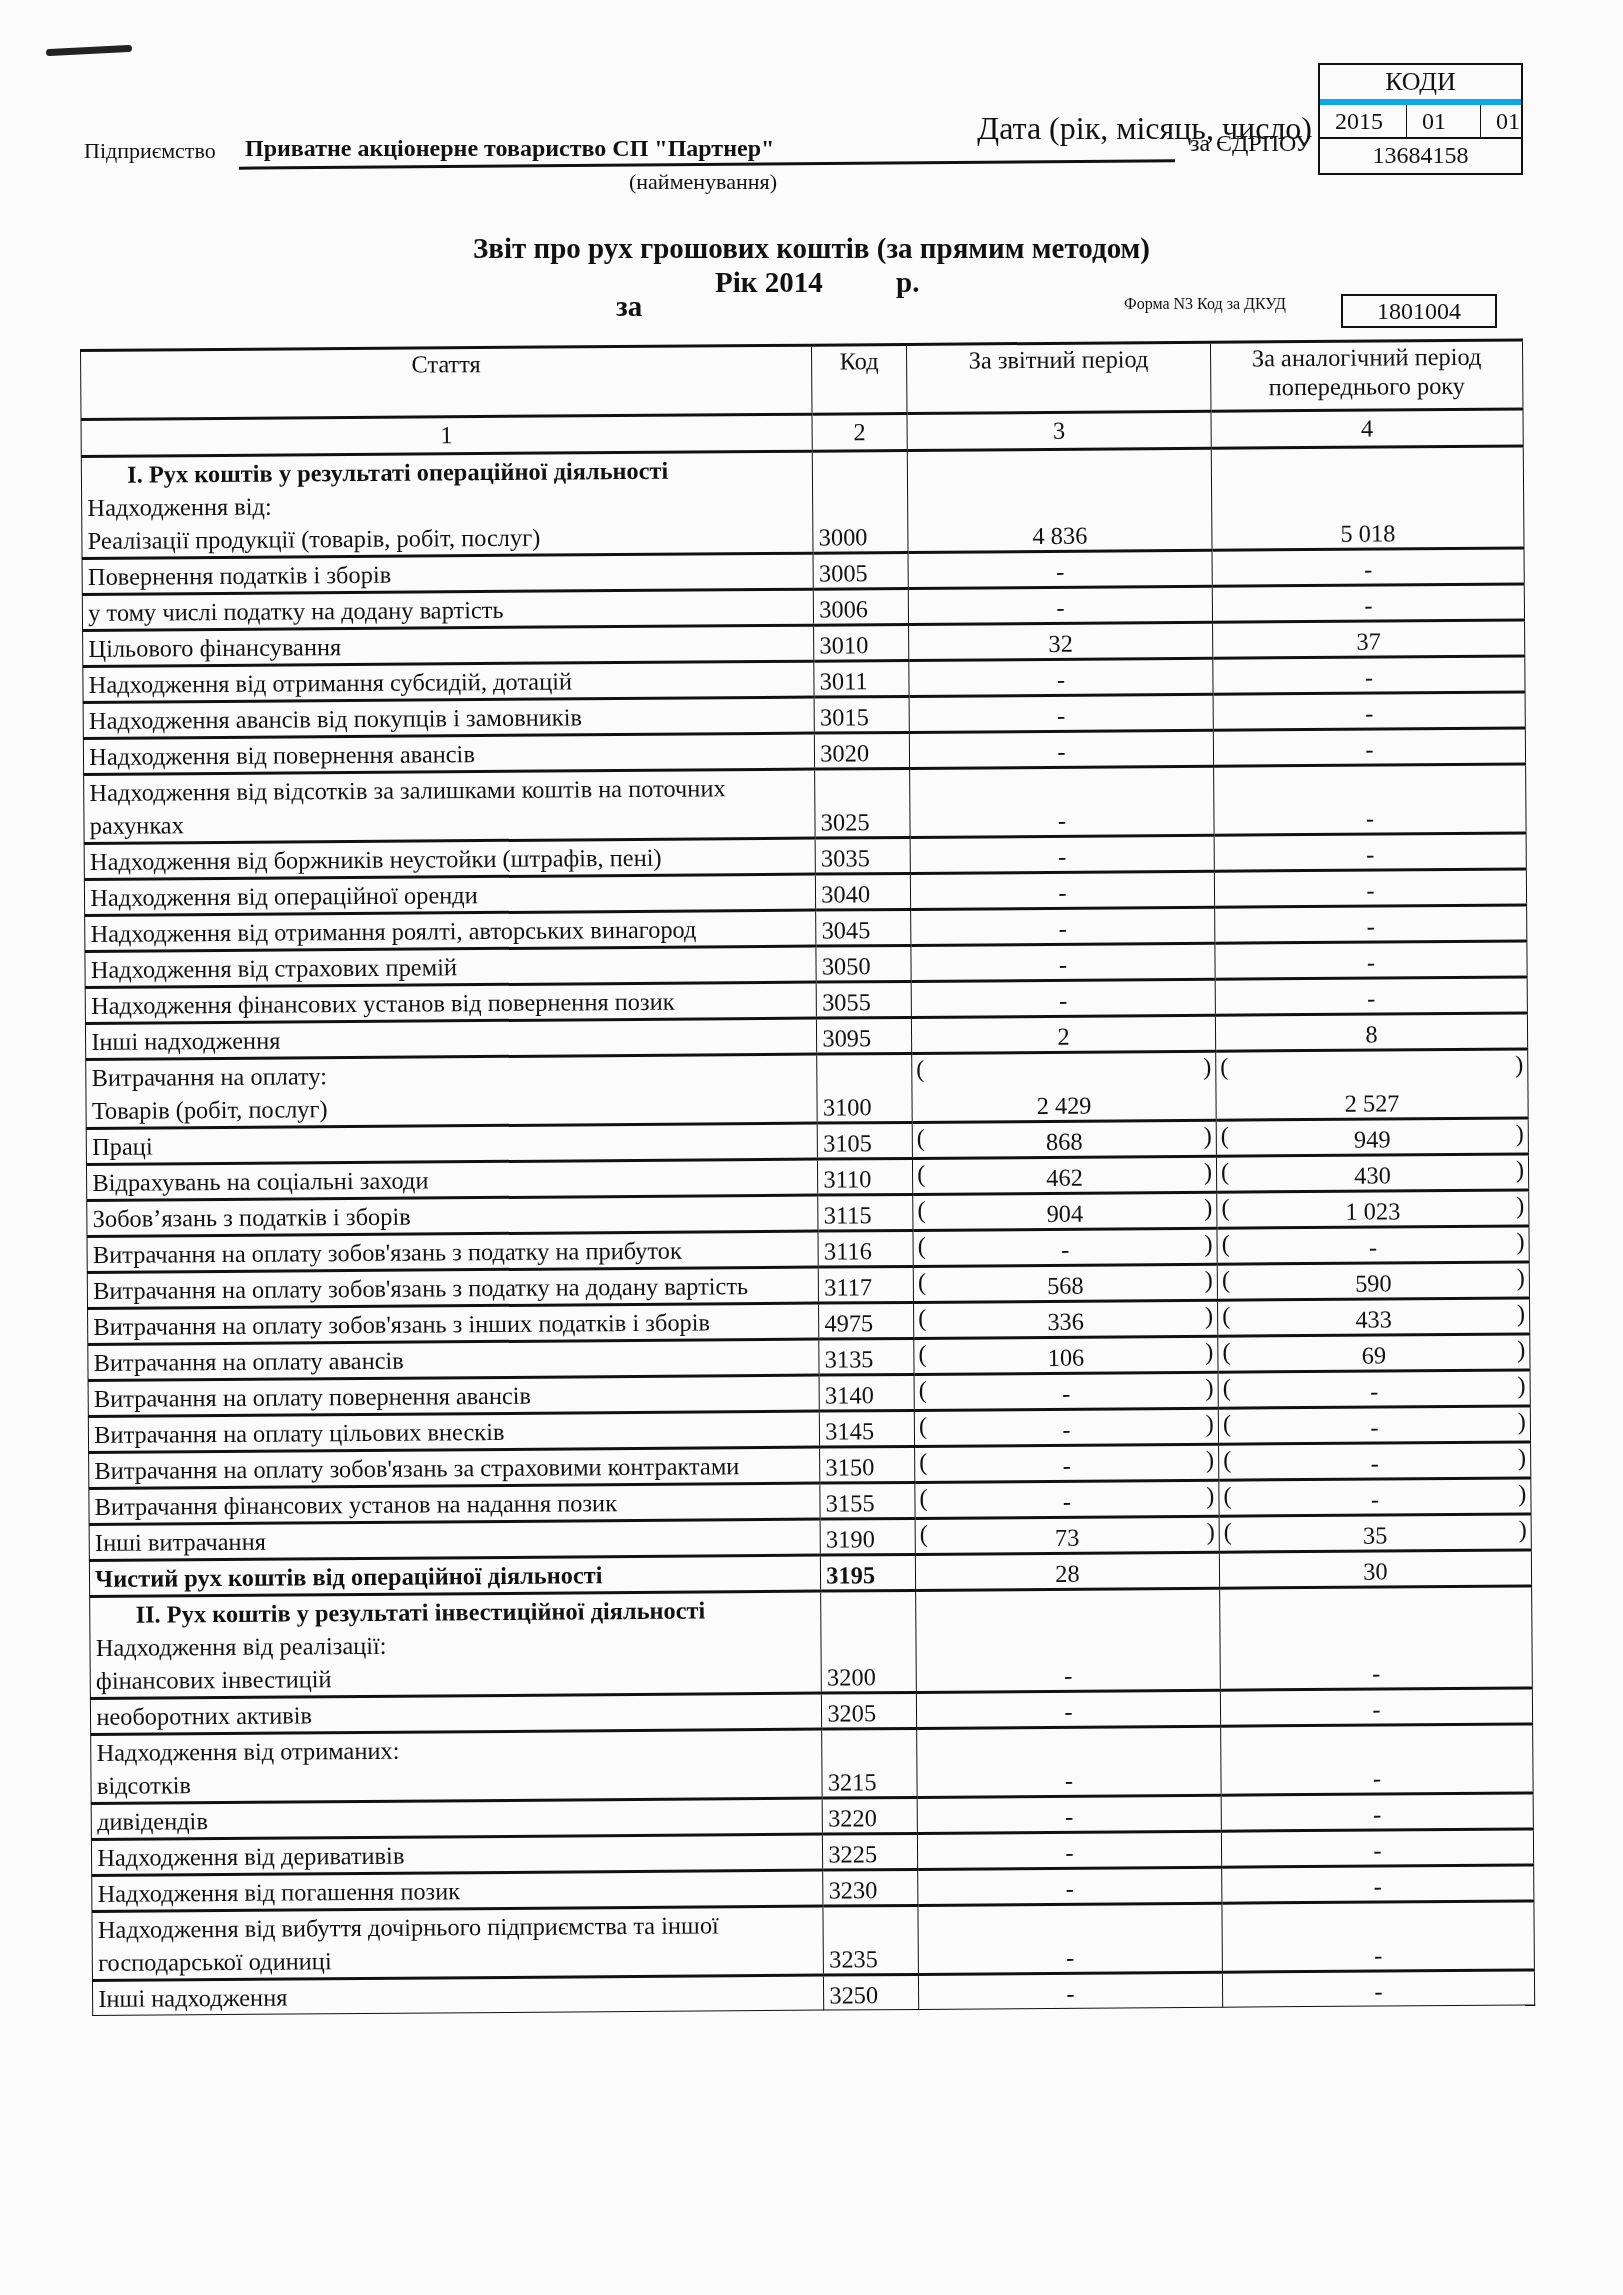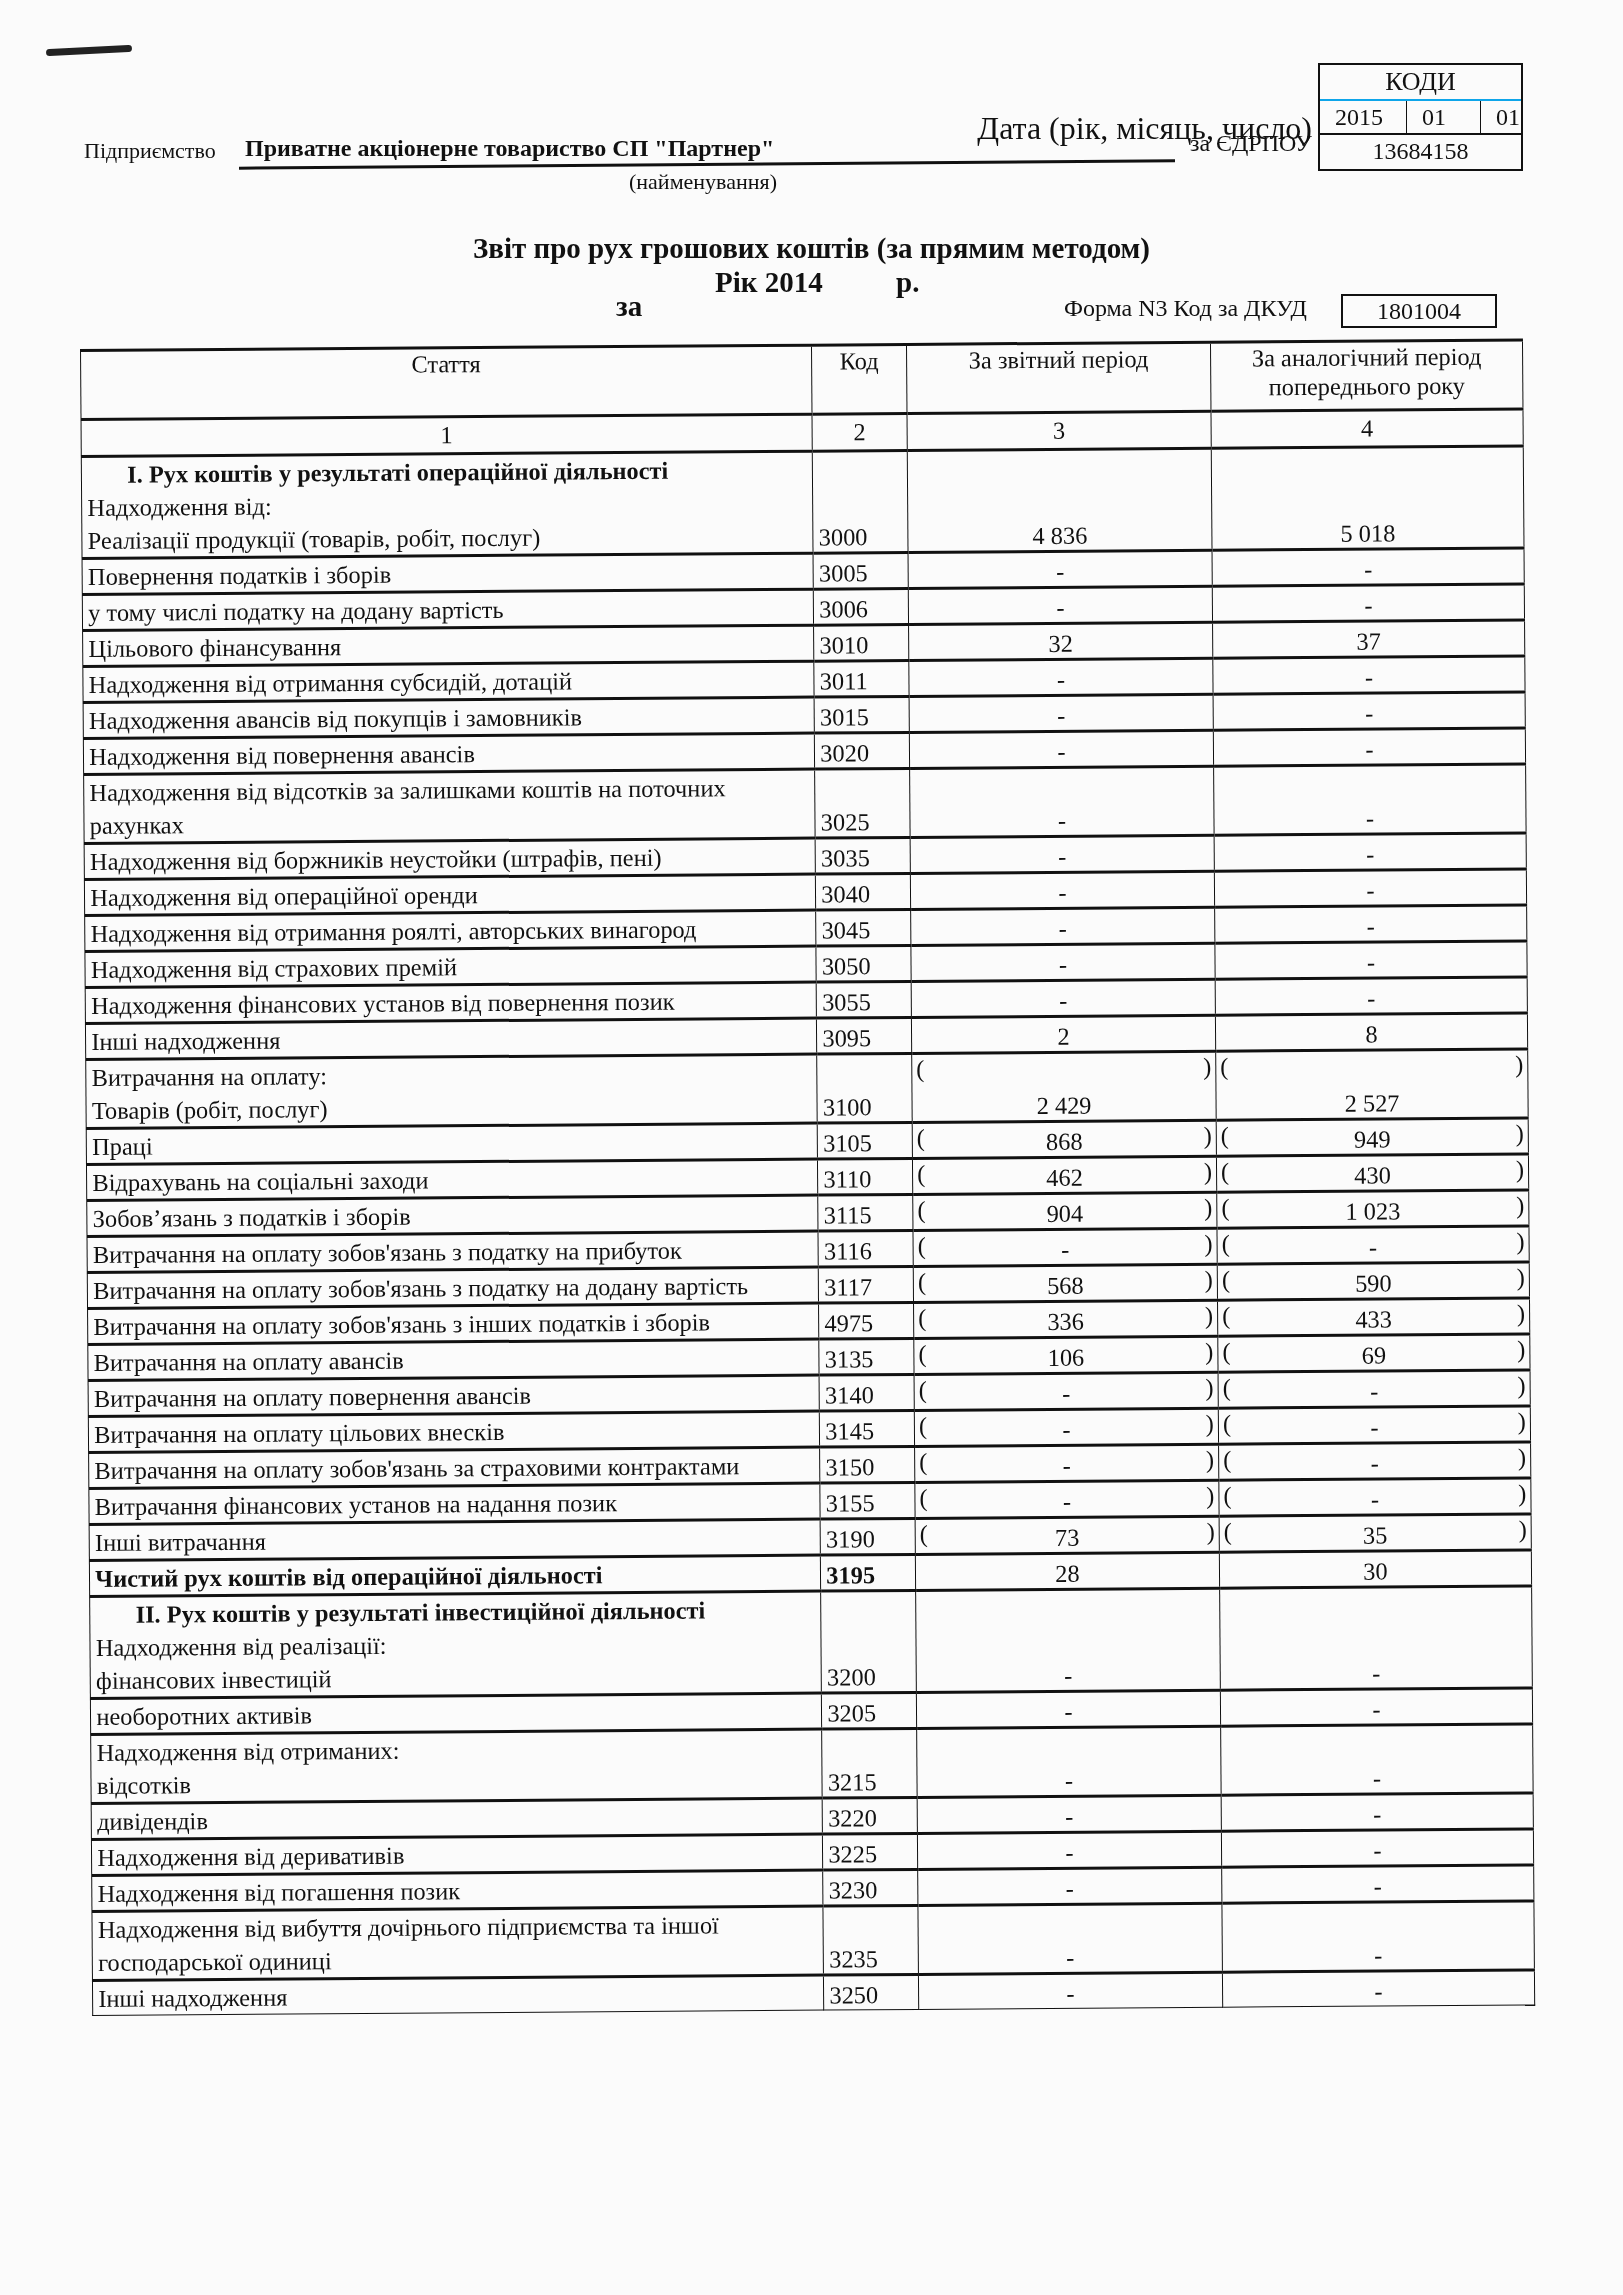--- a/index.html
+++ b/index.html
@@ -3,35 +3,35 @@
 <meta charset="utf-8">
 <style>
   html, body { margin:0; padding:0; }
   body {
     width:1623px; height:2295px; background:#fbfbfb; position:relative; overflow:hidden;
     font-family:"Liberation Serif","DejaVu Serif",serif; color:#111;
   }
   .abs { position:absolute; }
   .scribble { left:46px; top:47px; width:86px; height:6.6px; background:#222; border-radius:4px; transform:rotate(-3deg); }
   .codes-box { left:1318px; top:63px; width:201px; border:2px solid #111; }
-  .codes-box .hdr { height:34px; border-bottom:2px solid #0ea5e9; text-align:center; font-size:26px; line-height:34px; }
+  .codes-box .hdr { height:34px; border-bottom:6px solid #0ea5e9; text-align:center; font-size:26px; line-height:34px; }
   .codes-box .date-row { display:flex; height:32px; border-bottom:2px solid #111; font-size:24px; line-height:32px; }
   .codes-box .date-row div { padding-left:15px; }
   .codes-box .date-row .y { width:71px; border-right:1.3px solid #111; }
   .codes-box .date-row .m { width:58px; border-right:1.3px solid #111; }
   .codes-box .edrpou { height:34px; text-align:center; font-size:24px; line-height:32px; }
   .lbl-date { right:311px; top:110px; font-size:32px; }
   .lbl-edrpou { right:311px; top:130px; font-size:24px; }
   .lbl-enterprise { left:84px; top:138px; font-size:22px; }
   .enterprise-name { left:245px; top:135px; font-size:24px; font-weight:bold; }
   .enterprise-line { left:239px; top:163px; width:936px; height:2.6px; background:#111; transform:rotate(-0.45deg); }
   .naming { left:629px; top:169px; font-size:22px; }
   .title { left:0; width:1623px; top:232px; text-align:center; font-size:29px; font-weight:bold; }
   .period { top:266px; font-size:29px; font-weight:bold; }
-  .form-label { left:1064px; top:295px; font-size:24px; }
+  .form-label { left:1124px; top:295px; font-size:16px; }
   .dkud-box { left:1341px; top:294px; width:152px; height:30px; border:2px solid #111; text-align:center; font-size:24px; line-height:30px; }
 
   table.report {
     position:absolute; left:80px; top:349px; width:1443px;
     border-collapse:collapse; font-size:24.4px; transform:rotate(-0.42deg); transform-origin:0 0;
   }
   table.report td, table.report th { border:0.7px solid #111; border-top:3.3px solid #111; padding:0 5.3px; vertical-align:bottom; }
   table.report th { font-weight:normal; vertical-align:top; text-align:center; height:66px; line-height:29px; }
   col.c1 { width:731px; } col.c2 { width:95px; } col.c3 { width:304px; } col.c4 { width:312px; }
   td.name { text-align:left; line-height:33px; }

